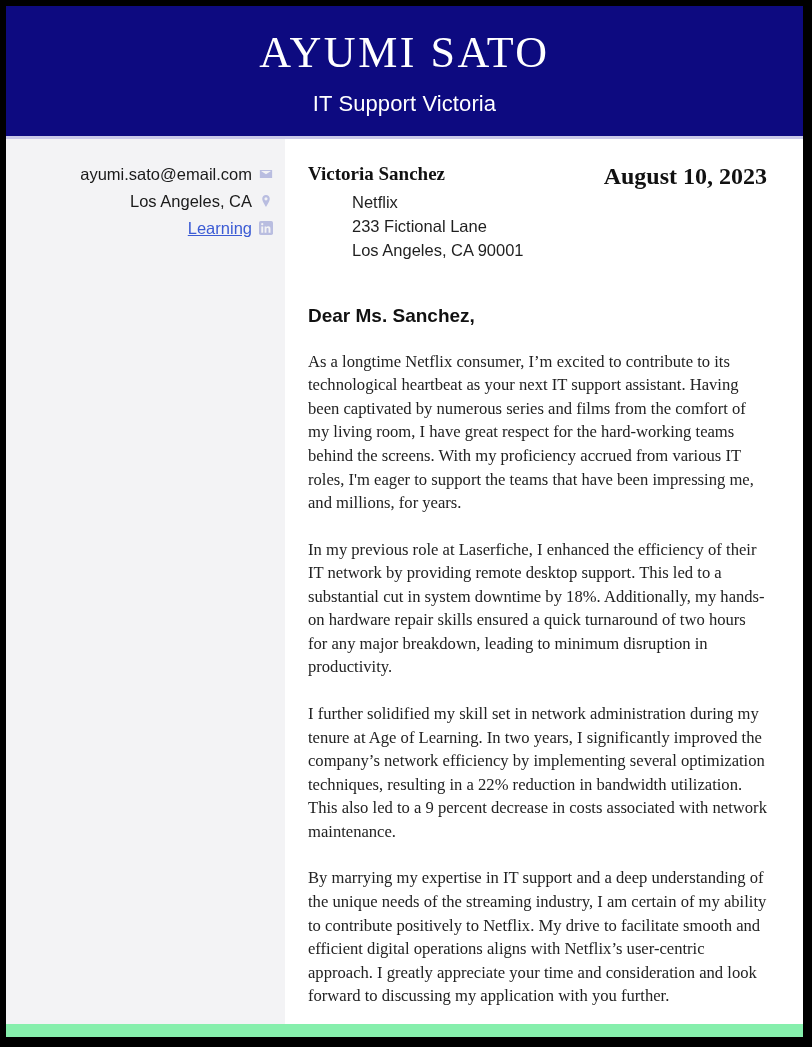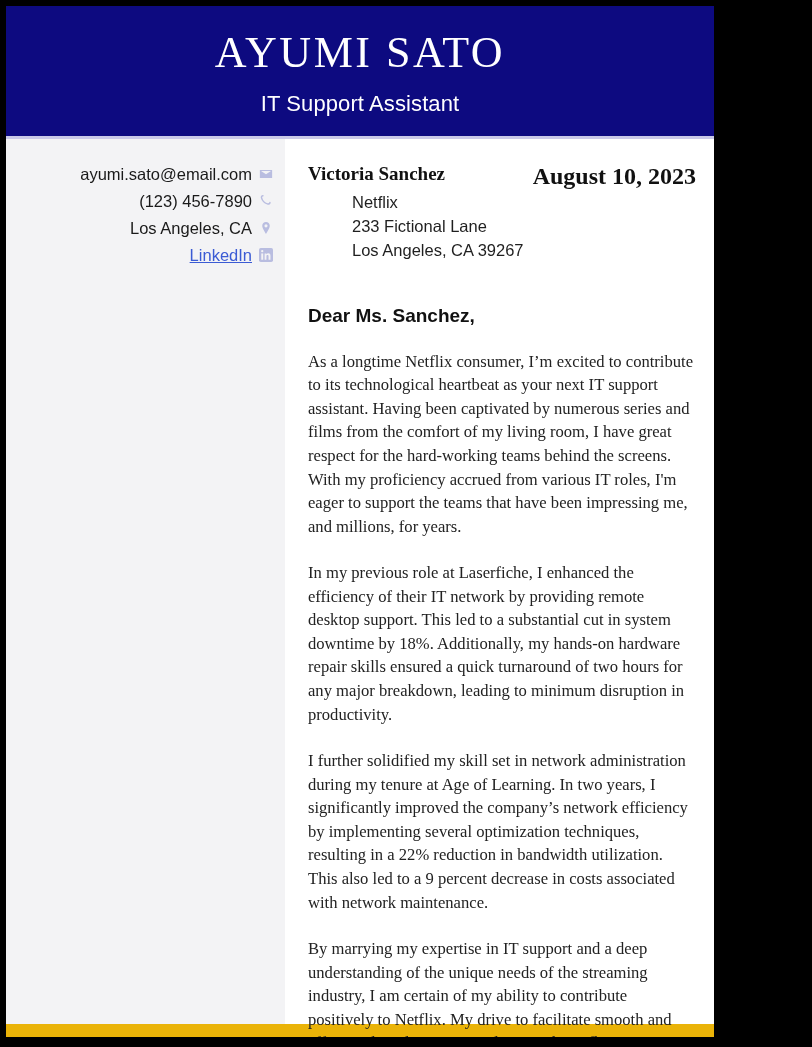--- a/index.html
+++ b/index.html
@@ -5,22 +5,22 @@
   * { margin:0; padding:0; box-sizing:border-box; }
   html, body {
     width:812px; height:1047px;
     background:#000000;
     font-family:"Liberation Sans", sans-serif;
     overflow:hidden;
   }
   .page {
     position:absolute;
     left:6px; top:6px;
-    width:708px; height:1031px;
-    background:#eab308;
+    width:797px; height:1031px;
+    background:#86efac;
     overflow:hidden;
   }
   
   .header {
     width:100%;
     background:#0d0a80;
     padding:22px 0 19px 0;
     text-align:center;
     border-bottom:3px solid #c9c9e8;
   }
@@ -79,21 +79,21 @@
     align-items:center;
     justify-content:center;
     color:#b9bde0;
   }
   .contact-icon svg { display:block; }
   .gap-col { width:23px; flex:0 0 23px; background:#ffffff; }
   
   .main {
     flex:1 1 auto;
     background:#ffffff;
-    padding:23px 18px 0 0;
+    padding:23px 36px 0 0;
   }
   .recipient-block {
     display:flex;
     justify-content:space-between;
     align-items:flex-start;
   }
   .recipient-lines { }
   .recipient-name {
     font-family:"Liberation Serif", serif;
     font-weight:700;
@@ -132,57 +132,49 @@
     font-family:Liberation Serif, serif;
   }
 </style>
 </head>
 <body>
 
 <div class="page">
 
   <div class="header">
     <div class="name">AYUMI SATO</div>
-    <div class="role">IT Support Assistant</div>
+    <div class="role">IT Support Victoria</div>
   </div>
 
   <div class="body-wrap">
 
     <aside class="sidebar">
       <ul class="contact-list">
 
         <li class="contact-row">
           <span class="contact-text">ayumi.sato@email.com</span>
           <span class="contact-icon">
             <svg width="14" height="14" viewBox="0 0 16 16" fill="currentColor">
                 <path d="M1 3.5h14v9H1v-9zm1.3 1L8 8.4l5.7-3.9H2.3z"></path>
               </svg>
           </span>
         </li>
 
-        <li class="contact-row">
-          <span class="contact-text">(123) 456-7890</span>
-          <span class="contact-icon">
-            <svg width="14" height="14" viewBox="0 0 16 16" fill="none" stroke="currentColor" stroke-width="1.7" stroke-linecap="round">
-                <path d="M4.5 2c-1.3 0-2 1.1-1.6 2.4.8 3 3.6 5.9 6.7 6.9 1.5.5 2.9-.3 2.9-1.7"></path>
-              </svg>
-          </span>
-        </li>
 
         <li class="contact-row">
           <span class="contact-text">Los Angeles, CA</span>
           <span class="contact-icon">
             <svg width="14" height="14" viewBox="0 0 16 16" fill="currentColor">
                 <path d="M8 1.2c-2.4 0-4.3 1.9-4.3 4.3 0 3.2 4.3 9.3 4.3 9.3s4.3-6.1 4.3-9.3C12.3 3.1 10.4 1.2 8 1.2zm0 6.1a1.8 1.8 0 1 1 0-3.6 1.8 1.8 0 0 1 0 3.6z"></path>
               </svg>
           </span>
         </li>
 
         <li class="contact-row">
-          <span class="contact-text link">LinkedIn</span>
+          <span class="contact-text link">Learning</span>
           <span class="contact-icon">
             <svg width="14" height="14" viewBox="0 0 16 16" fill="currentColor">
                 <rect x="0" y="0" width="16" height="16" rx="2"></rect>
                 <g fill="#f3f3f5">
                   <rect x="2.6" y="6.2" width="2.2" height="7.2"></rect>
                   <circle cx="3.7" cy="3.6" r="1.3"></circle>
                   <path d="M6.4 6.2h2.1v1a2.4 2.4 0 0 1 2.1-1.1c2 0 2.5 1.2 2.5 3v4.3h-2.2V9.5c0-.9-.3-1.5-1.2-1.5-.8 0-1.2.5-1.2 1.5v3.9H6.4V6.2z"></path>
                 </g>
               </svg>
           </span>
@@ -193,21 +185,21 @@
 
     <div class="gap-col"></div>
 
     <main class="main">
 
       <div class="recipient-block">
         <div class="recipient-lines">
           <div class="recipient-name">Victoria Sanchez</div>
           <div class="recipient-line">Netflix</div>
           <div class="recipient-line">233 Fictional Lane</div>
-          <div class="recipient-line">Los Angeles, CA 39267</div>
+          <div class="recipient-line">Los Angeles, CA 90001</div>
         </div>
         <div class="letter-date">August 10, 2023</div>
       </div>
 
       <div class="salutation">Dear Ms. Sanchez,</div>
 
       <p class="para">As a longtime Netflix consumer, I’m excited to contribute to its technological heartbeat as your next IT support assistant. Having been captivated by numerous series and films from the comfort of my living room, I have great respect for the hard-working teams behind the screens. With my proficiency accrued from various IT roles, I'm eager to support the teams that have been impressing me, and millions, for years.</p>
       <p class="para">In my previous role at Laserfiche, I enhanced the efficiency of their IT network by providing remote desktop support. This led to a substantial cut in system downtime by 18%. Additionally, my hands-on hardware repair skills ensured a quick turnaround of two hours for any major breakdown, leading to minimum disruption in productivity.</p>
       <p class="para">I further solidified my skill set in network administration during my tenure at Age of Learning. In two years, I significantly improved the company’s network efficiency by implementing several optimization techniques, resulting in a 22% reduction in bandwidth utilization. This also led to a 9 percent decrease in costs associated with network maintenance.</p>
       <p class="para">By marrying my expertise in IT support and a deep understanding of the unique needs of the streaming industry, I am certain of my ability to contribute positively to Netflix. My drive to facilitate smooth and efficient digital operations aligns with Netflix’s user-centric approach. I greatly appreciate your time and consideration and look forward to discussing my application with you further.</p>

